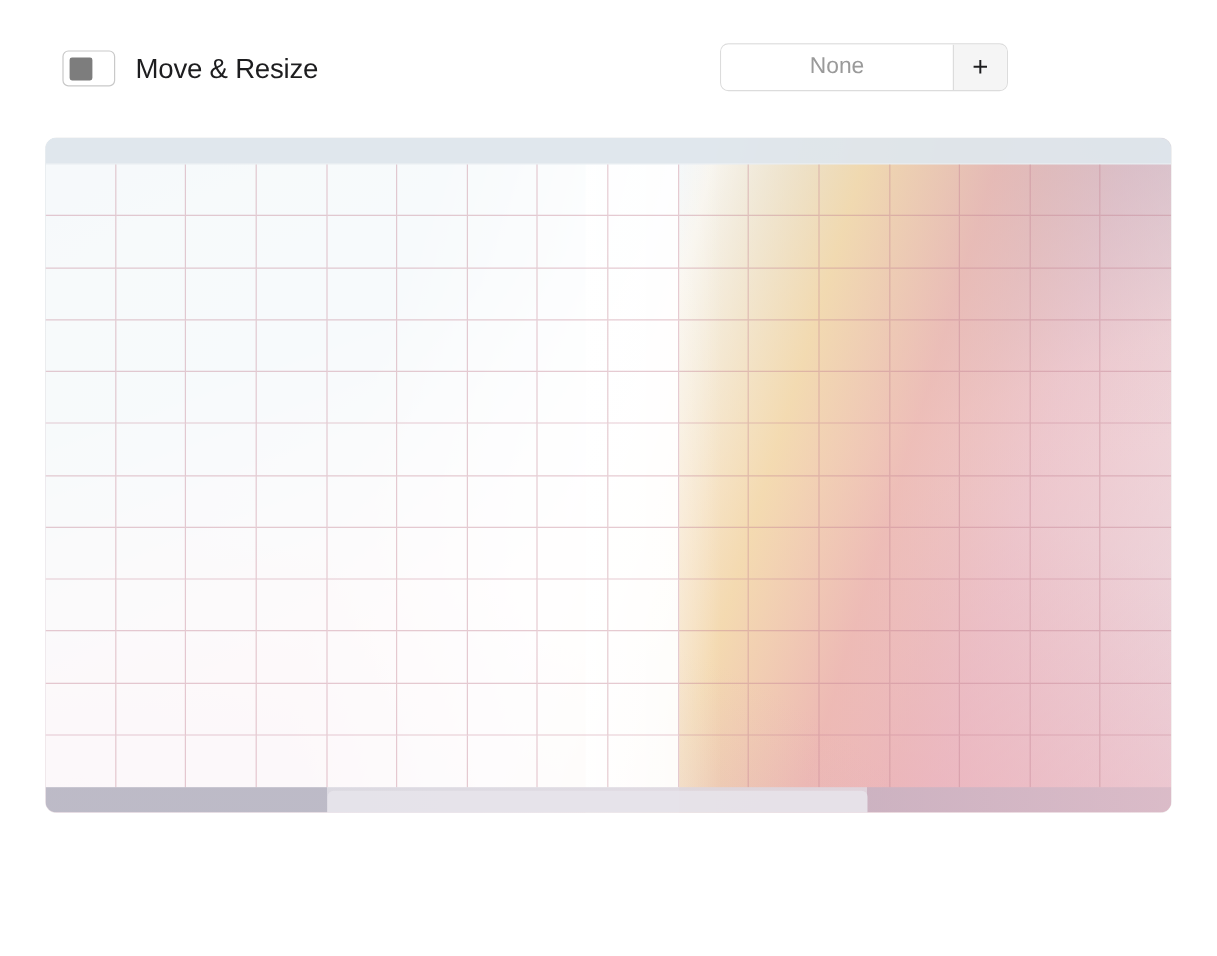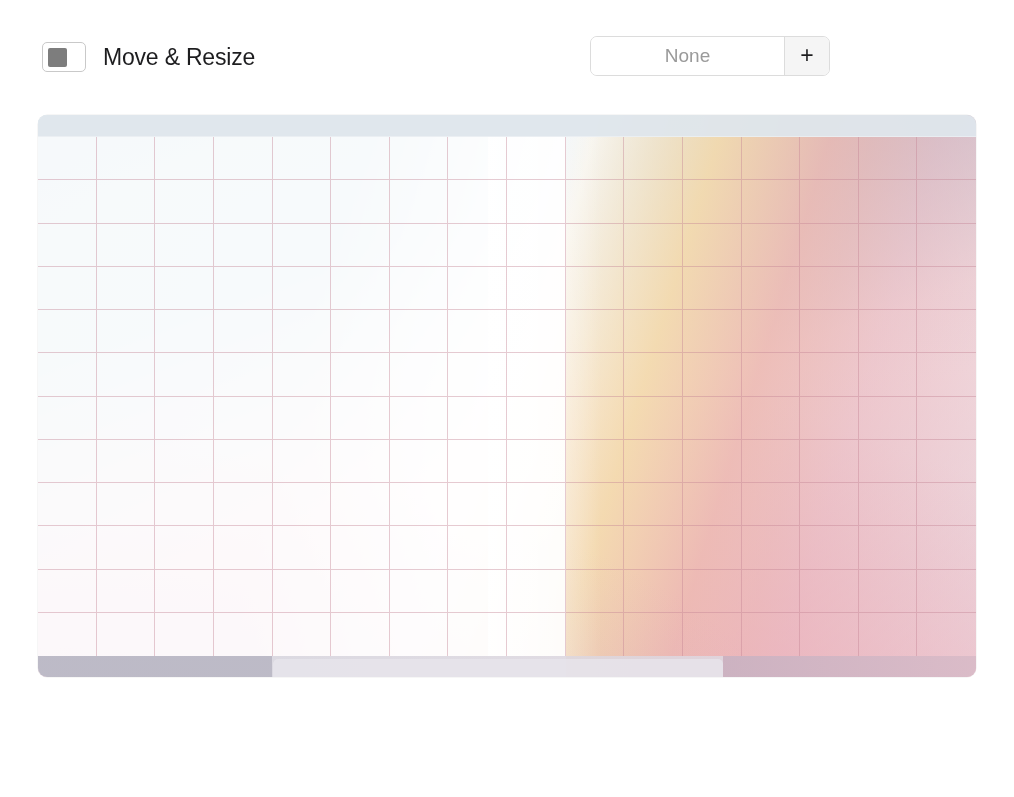--- a/index.html
+++ b/index.html
@@ -15,21 +15,21 @@
     position: relative;
     width: 1014px;
     height: 797px;
     background: #ffffff;
     overflow: hidden;
   }
 
   
   .header {
     position: absolute;
-    left: 4px; top: 0;
+    left: 14px; top: 0;
     width: 864px; height: 110px; padding-left: 32px;
   }
 
   .win-icon {
     position: absolute;
     left: 38px; top: 42px;
     width: 44px; height: 30px;
     border: 1px solid #c9c9c9;
     border-radius: 5px;
     background: #ffffff;

